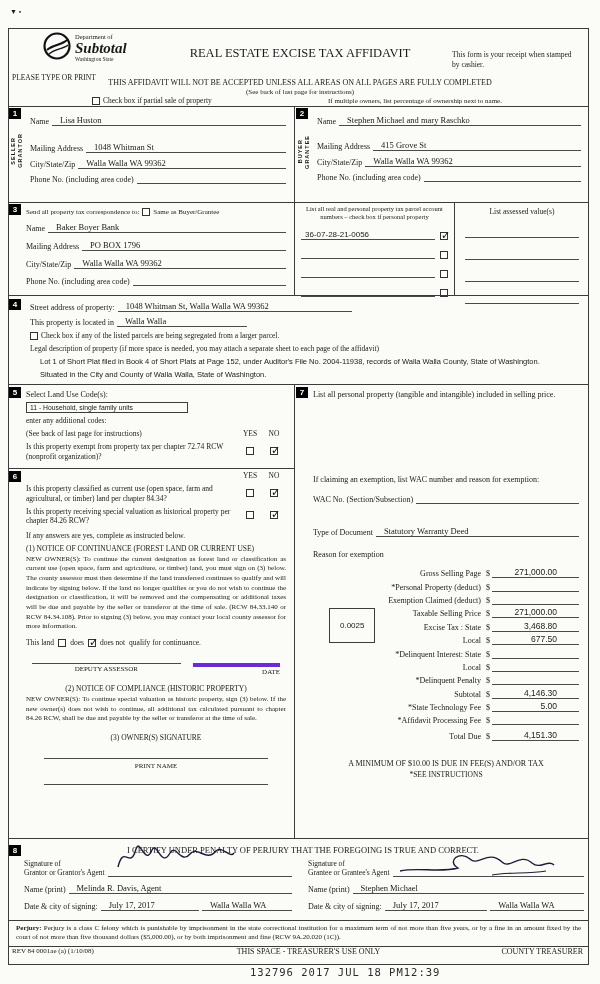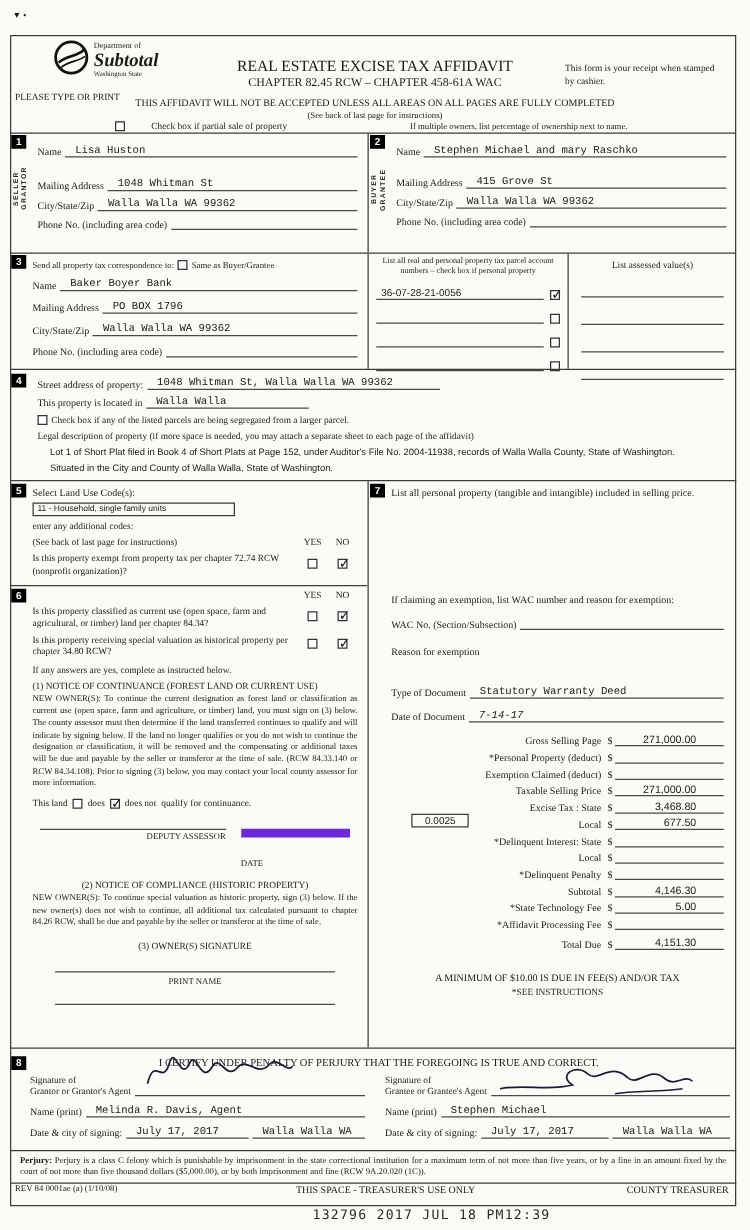--- a/index.html
+++ b/index.html
@@ -7,21 +7,21 @@
 .page{position:relative;width:600px;height:984px;background:#fbfbf7;font-family:"Liberation Serif",serif;color:#1a1a1a;margin:0 auto;overflow:hidden}
 .abs{position:absolute}
 .frame{position:absolute;left:8px;top:28px;width:581px;height:937px;border:1px solid #3c3c3c}
 .row{position:absolute;left:8px;width:581px;border-top:1px solid #3c3c3c;display:flex}
 .badge{position:absolute;width:12px;height:11px;background:#000;color:#fff;font:bold 8px "Liberation Sans",sans-serif;display:flex;align-items:center;justify-content:center;z-index:3}
 .vlab{position:absolute;writing-mode:vertical-rl;transform:rotate(180deg);font:bold 5.5px "Liberation Sans",sans-serif;letter-spacing:1px;color:#222}
 .cb{width:8px;height:8px;border:1px solid #333;display:inline-block;position:relative;background:#fff;flex:none}
 .cb.ck::after{content:"✓";position:absolute;left:0;top:-4px;font:11px "DejaVu Sans",sans-serif;color:#111}
 .fl{display:flex;align-items:flex-end;font-size:8px}
 .fl .lab{white-space:nowrap}
-.fl .line{flex:1;border-bottom:1px solid #4a4a4a;margin-left:3px;min-height:10px;font-family:Liberation Mono, monospace;font-size:8.5px;padding-left:8px;white-space:nowrap}
+.fl .line{flex:1;border-bottom:1px solid #4a4a4a;margin-left:3px;min-height:10px;font-family:Liberation Serif, serif;font-size:8.5px;padding-left:8px;white-space:nowrap}
 .qrow{display:flex;align-items:center;font-size:7.5px;margin-top:4px}
 .qtext{flex:1;padding-right:2px;line-height:1.25}
 .qcell{width:24px;text-align:center;flex:none}
 .small{font-size:7.5px}.tiny{font-size:7px}.b{font-weight:normal}.ctr{text-align:center}
 .sans{font-family:"Liberation Sans",sans-serif}
 .mrow{display:flex;align-items:flex-end;height:13.4px;font-size:8px;position:relative}
 .mlab{width:168px;text-align:right;white-space:nowrap;flex:none}
 .mcur{margin:0 2px 0 5px;flex:none}
 .mline{flex:1;border-bottom:1px solid #4a4a4a;text-align:right;padding-right:22px;font-family:"Liberation Sans",sans-serif;font-size:8.5px;min-height:10px}
 .prow{display:flex;align-items:flex-end;margin-top:9px}
@@ -47,25 +47,24 @@
         </svg>
     </span>
     <span style="margin-left:3px;line-height:1">
       <span class="abs" style="position:static;display:block;font-size:6.5px">Department of</span>
       <span style="display:block;font:italic bold 15px 'Liberation Serif',serif">Subtotal</span>
       <span style="display:block;font-size:5.5px">Washington State</span>
     </span>
   </div>
   <div class="abs small" style="left:12px;top:73px">PLEASE TYPE OR PRINT</div>
   <div class="abs b ctr" style="left:150px;top:46px;width:300px;font-size:12.5px">REAL ESTATE EXCISE TAX AFFIDAVIT</div>
-  <div class="abs ctr" style="left:150px;top:62px;width:300px;font-size:9.5px">CHAPTER 82.45 RCW – CHAPTER 458-61A WAC</div>
   <div class="abs small" style="left:452px;top:50px;width:124px;line-height:1.3">This form is your receipt when stamped by cashier.</div>
   <div class="abs b ctr" style="left:20px;top:78px;width:560px;font-size:8px">THIS AFFIDAVIT WILL NOT BE ACCEPTED UNLESS ALL AREAS ON ALL PAGES ARE FULLY COMPLETED</div>
   <div class="abs ctr tiny" style="left:20px;top:88px;width:560px">(See back of last page for instructions)</div>
-  <div class="abs" style="left:92px;top:96px;display:flex;align-items:center;gap:21px">
+  <div class="abs" style="left:92px;top:96px;display:flex;align-items:center;gap:3px">
     <span class="cb"></span>
     <span class="small">Check box if partial sale of property</span>
   </div>
   <div class="abs tiny" style="left:328px;top:97px">If multiple owners, list percentage of ownership next to name.</div>
 
   <div class="row" style="top:106px;height:96px">
     <div style="width:287px;border-right:1px solid #3c3c3c;position:relative;padding:8px 8px 0 22px">
       <span class="badge" style="left:1px;top:1px">1</span>
       <span class="vlab" style="left:2px;top:30px">SELLER</span>
       <span class="vlab" style="left:9px;top:26px">GRANTOR</span>
@@ -209,69 +208,65 @@
           <span class="qtext"></span>
           <span class="qcell">YES</span>
           <span class="qcell">NO</span>
         </div>
         <div class="qrow">
           <span class="qtext">Is this property classified as current use (open space, farm and agricultural, or timber) land per chapter 84.34?</span>
           <span class="qcell"><span class="cb"></span></span>
           <span class="qcell"><span class="cb ck"></span></span>
         </div>
         <div class="qrow">
-          <span class="qtext">Is this property receiving special valuation as historical property per chapter 34.80 RCW?</span>
+          <span class="qtext">Is this property receiving special valuation as historical property per chapter 84.26 RCW?</span>
           <span class="qcell"><span class="cb"></span></span>
           <span class="qcell"><span class="cb ck"></span></span>
         </div>
         <div class="small" style="margin-top:5px">If any answers are yes, complete as instructed below.</div>
         <div class="b small" style="margin-top:4px">(1) NOTICE OF CONTINUANCE (FOREST LAND OR CURRENT USE)</div>
         <div class="para" style="margin-top:2px">NEW OWNER(S): To continue the current designation as forest land or classification as current use (open space, farm and agriculture, or timber) land, you must sign on (3) below. The county assessor must then determine if the land transferred continues to qualify and will indicate by signing below. If the land no longer qualifies or you do not wish to continue the designation or classification, it will be removed and the compensating or additional taxes will be due and payable by the seller or transferor at the time of sale. (RCW 84.33.140 or RCW 84.34.108). Prior to signing (3) below, you may contact your local county assessor for more information.</div>
         <div style="display:flex;align-items:flex-end;gap:4px;font-size:7.5px;margin-top:6px">
           <span>This land</span>
           <span class="cb"></span>
           <span>does</span>
           <span class="cb ck"></span>
           <span>does not</span>
           <span>qualify for continuance.</span>
         </div>
         <div style="display:flex;gap:12px;margin:16px 6px 0 6px">
-          <span style="flex:1.7;border-top:1px solid #4a4a4a;text-align:right;font-size:7px;padding-top:1px">DEPUTY ASSESSOR</span>
-          <span style="flex:1;border-top:7px solid #6d28d9;text-align:left;font-size:7px;padding-top:17px">DATE</span>
+          <span style="flex:1.7;border-top:1px solid #4a4a4a;text-align:center;font-size:7px;padding-top:1px">DEPUTY ASSESSOR</span>
+          <span style="flex:1;border-top:4px solid #6d28d9;text-align:right;font-size:7px;padding-top:1px">DATE</span>
         </div>
         <div class="b small ctr" style="margin-top:8px">(2) NOTICE OF COMPLIANCE (HISTORIC PROPERTY)</div>
         <div class="para" style="margin-top:2px">NEW OWNER(S): To continue special valuation as historic property, sign (3) below. If the new owner(s) does not wish to continue, all additional tax calculated pursuant to chapter 84.26 RCW, shall be due and payable by the seller or transferor at the time of sale.</div>
         <div class="b small ctr" style="margin-top:9px">(3) OWNER(S) SIGNATURE</div>
         <div style="margin:16px 18px 0 18px;border-bottom:1px solid #4a4a4a"></div>
         <div class="tiny ctr" style="margin-top:3px">PRINT NAME</div>
         <div style="margin:14px 18px 0 18px;border-bottom:1px solid #4a4a4a"></div>
       </div>
     </div>
 
     <div style="flex:1;position:relative;overflow:hidden;padding:5px 10px 0 18px">
       <span class="badge" style="left:1px;top:2px">7</span>
       <div style="font-size:8px;width:250px;line-height:1.35">List all personal property (tangible and intangible) included in selling price.</div>
       <div style="height:74px"></div>
       <div style="font-size:8px">If claiming an exemption, list WAC number and reason for exemption:</div>
       <div class="fl" style="margin-top:10px">
         <span class="lab">WAC No. (Section/Subsection)</span>
         <span class="line"></span>
       </div>
+      <div class="fl" style="margin-top:22px">
+        <span class="lab">Type of Document</span>
+        <span class="line">Statutory Warranty Deed</span>
+      </div>
       <div class="fl" style="margin-top:12px">
         <span class="lab">Reason for exemption</span>
         <span class="line" style="border-bottom:none"></span>
       </div>
-      <div class="fl" style="margin-top:22px">
-        <span class="lab">Type of Document</span>
-        <span class="line">Statutory Warranty Deed</span>
-      </div>
-      <div class="fl" style="margin-top:8px">
-        <span class="lab">Date of Document</span>
-        <span class="line hand">7-14-17</span>
-      </div>
       <div style="margin-top:6px">
         <div class="mrow">
             <span class="mlab">Gross Selling Page</span>
             <span class="mcur">$</span>
             <span class="mline">271,000.00</span>
           </div>
         <div class="mrow">
             <span class="mlab">*Personal Property (deduct)</span>
             <span class="mcur">$</span>
             <span class="mline"></span>
@@ -285,21 +280,21 @@
             <span class="mlab">Taxable Selling Price</span>
             <span class="mcur">$</span>
             <span class="mline">271,000.00</span>
           </div>
         <div class="mrow">
             <span class="mlab">Excise Tax : State</span>
             <span class="mcur">$</span>
             <span class="mline">3,468.80</span>
           </div>
         <div class="mrow">
-          <span class="sans" style="position:absolute;left:16px;bottom:2px;border:1px solid #3c3c3c;padding:0 10px;font-size:8px">0.0025</span>
+          <span class="sans" style="position:absolute;left:16px;bottom:2px;border:1px solid #3c3c3c;padding:12px 10px;font-size:8px">0.0025</span>
           <span class="mlab">Local</span>
             <span class="mcur">$</span>
             <span class="mline">677.50</span>
           </div>
         <div class="mrow">
             <span class="mlab">*Delinquent Interest: State</span>
             <span class="mcur">$</span>
             <span class="mline"></span>
           </div>
         <div class="mrow">

